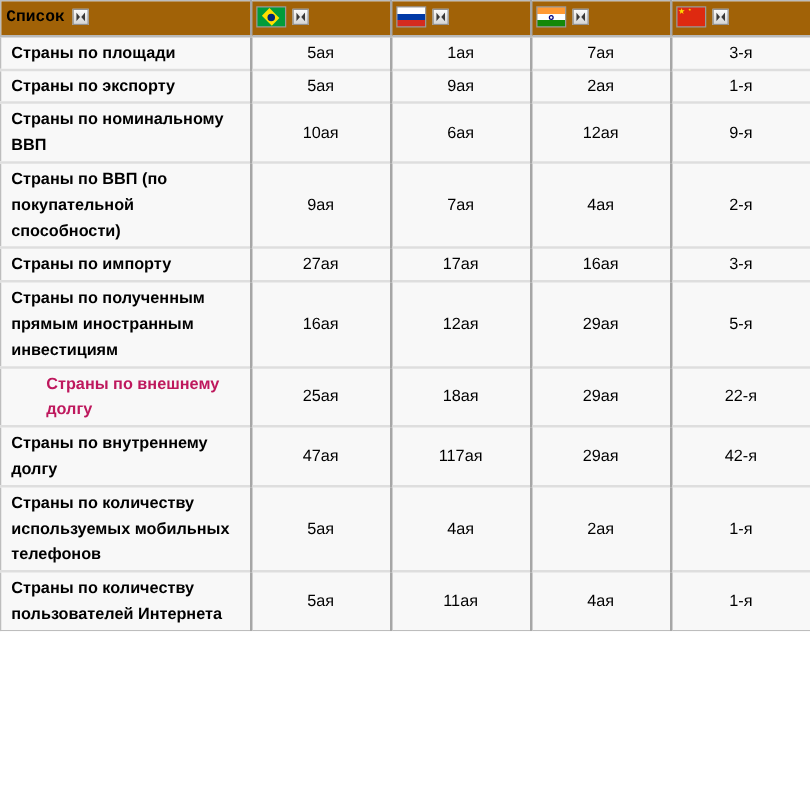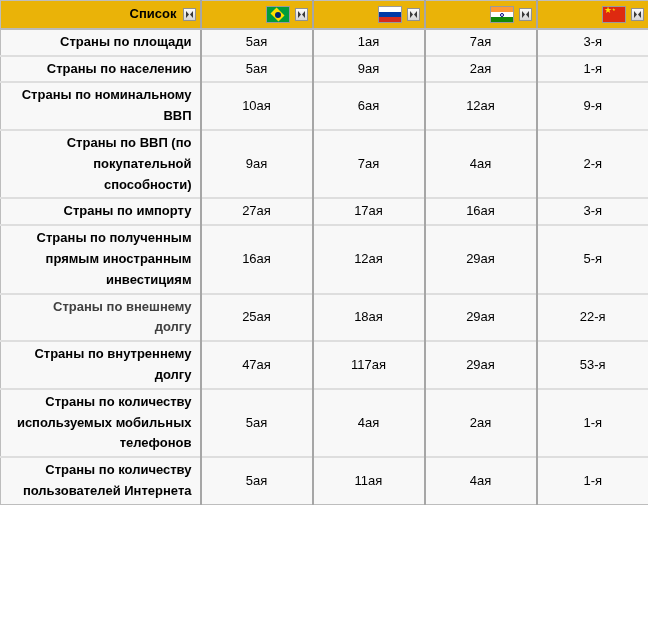--- a/index.html
+++ b/index.html
@@ -6,30 +6,31 @@
   body{font-family:"Liberation Sans","DejaVu Sans",sans-serif;color:#000;}
   .wrap{width:648px;}
   table[data-name="rank-table"]{
     border-collapse:collapse;table-layout:fixed;width:648px;
     background:#f8f8f8;border:1px solid #bdbdbd;
     font-size:13px;line-height:1.6;
   }
   col.c-label{width:200px;}
   col.c-val{width:112px;}
   th{
-    background:#eab308;font-weight:bold;text-align:right;
+    background:#a16207;font-weight:bold;text-align:left;
     padding:3px 4px;border-bottom:2px solid #b9b9b9;vertical-align:middle;
     white-space:nowrap;
+    font-family:Liberation Mono, monospace;
   }
   th:not(:first-child),td:not(:first-child){border-left:2px solid #a6a6a6;}
   tbody td{border-top:2px solid #dedede;vertical-align:middle;padding:2px 8px;}
   tbody tr:first-child td{border-top:none;}
-  td.label{font-weight:bold;text-align:right;margin-top:14px;}
+  td.label{font-weight:bold;text-align:left;margin-top:14px;}
   td.val{text-align:center;padding:2px 2px;}
-  td.label.link{color:#404040;cursor:pointer;padding-left:36px;}
+  td.label.link{color:#be185d;cursor:pointer;padding-left:36px;}
   
   .sortbtn{
     display:inline-block;width:13px;height:13px;box-sizing:border-box;
     border:1px solid #919191;background:linear-gradient(#fbfbfb,#d5d5d5);
     vertical-align:middle;margin-left:6px;position:relative;cursor:pointer;
   }
   .sortbtn svg{position:absolute;left:2px;top:2px;display:block;}
   
   .flag{
     position:relative;display:inline-block;width:22px;height:15px;
@@ -96,21 +97,21 @@
   </thead>
   <tbody data-name="table-body">
         <tr data-name="table-row">
           <td class="label" data-name="row-label">Страны по площади</td>
           <td class="val" data-name="rank-cell">5ая</td>
           <td class="val" data-name="rank-cell">1ая</td>
           <td class="val" data-name="rank-cell">7ая</td>
           <td class="val" data-name="rank-cell">3-я</td>
         </tr>
         <tr data-name="table-row">
-          <td class="label" data-name="row-label">Страны по населению</td>
+          <td class="label" data-name="row-label">Страны по экспорту</td>
           <td class="val" data-name="rank-cell">5ая</td>
           <td class="val" data-name="rank-cell">9ая</td>
           <td class="val" data-name="rank-cell">2ая</td>
           <td class="val" data-name="rank-cell">1-я</td>
         </tr>
         <tr data-name="table-row">
           <td class="label" data-name="row-label">Страны по номинальному ВВП</td>
           <td class="val" data-name="rank-cell">10ая</td>
           <td class="val" data-name="rank-cell">6ая</td>
           <td class="val" data-name="rank-cell">12ая</td>
@@ -142,21 +143,21 @@
           <td class="val" data-name="rank-cell">25ая</td>
           <td class="val" data-name="rank-cell">18ая</td>
           <td class="val" data-name="rank-cell">29ая</td>
           <td class="val" data-name="rank-cell">22-я</td>
         </tr>
         <tr data-name="table-row">
           <td class="label" data-name="row-label">Страны по внутреннему долгу</td>
           <td class="val" data-name="rank-cell">47ая</td>
           <td class="val" data-name="rank-cell">117ая</td>
           <td class="val" data-name="rank-cell">29ая</td>
-          <td class="val" data-name="rank-cell">53-я</td>
+          <td class="val" data-name="rank-cell">42-я</td>
         </tr>
         <tr data-name="table-row">
           <td class="label" data-name="row-label">Страны по количеству используемых мобильных телефонов</td>
           <td class="val" data-name="rank-cell">5ая</td>
           <td class="val" data-name="rank-cell">4ая</td>
           <td class="val" data-name="rank-cell">2ая</td>
           <td class="val" data-name="rank-cell">1-я</td>
         </tr>
         <tr data-name="table-row">
           <td class="label" data-name="row-label">Страны по количеству пользователей Интернета</td>

